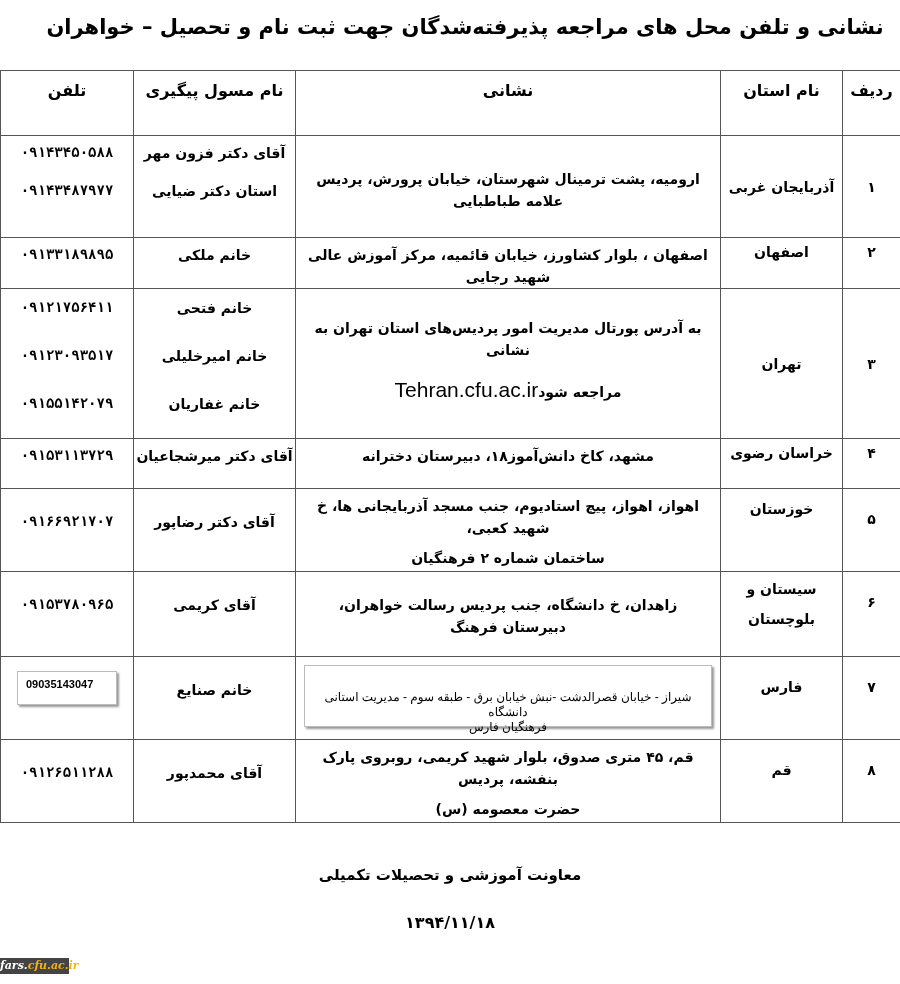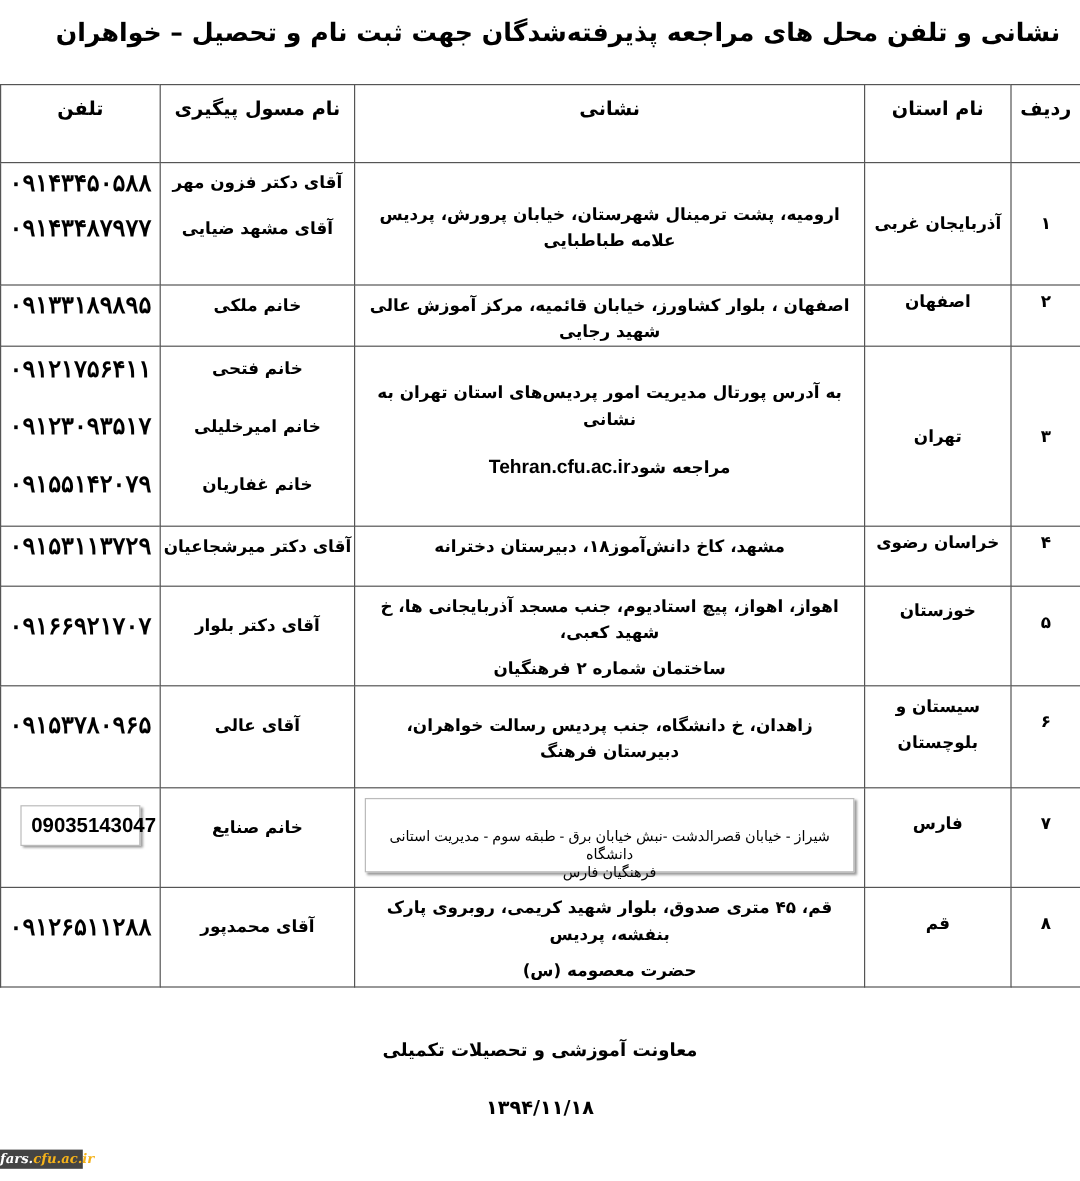--- a/index.html
+++ b/index.html
@@ -20,23 +20,23 @@
       font-weight: bold; font-size: 14px; padding: 0; margin-left: 33px;
     }
     table.main th { height: 54px; font-size: 16px; padding-top: 10px; vertical-align: top; }
     .c-row { width: 58px; }
     .c-prov { width: 122px; }
     .c-addr { width: 425px; }
     .c-person { width: 162px; }
     .c-phone { width: 133px; }
     .cell-center { vertical-align: middle !important; }
     .line { display: block; line-height: 22px; }
-    .phone { direction: ltr; font-family: Liberation Sans, sans-serif; letter-spacing: 0.5px; font-size: 20px; }
+    .phone { direction: ltr; font-family: Liberation Mono, monospace; letter-spacing: 0.5px; font-size: 14px; }
     .addr-pad { padding: 0 12px !important; }
-    .url { font-family: "Liberation Sans", sans-serif; font-weight: bold; font-size: 16px; text-align: right; }
+    .url { font-family: "Liberation Sans", sans-serif; font-weight: normal; font-size: 21px; text-align: right; }
     .boxed {
       display: inline-block; border: 1px solid #bbb; box-shadow: 2px 2px 2px #999;
       font-weight: normal; font-family: "Liberation Sans", sans-serif; font-size: 12px;
       background: #fff;
     }
     .footer-sig {
       position: absolute; top: 866px; left: 0; width: 900px; text-align: center;
       direction: rtl; font-weight: bold; font-size: 15px;
     }
     .footer-date {
@@ -76,21 +76,21 @@
   <tbody>
 
     <tr style="height:102px">
       <td class="cell-center">۱</td>
       <td class="cell-center">آذربایجان غربی</td>
       <td class="addr-pad" style="vertical-align:top;padding-top:32px !important">
         <span class="line">ارومیه، پشت ترمینال شهرستان، خیابان پرورش، پردیس علامه طباطبایی</span>
       </td>
       <td style="padding-top:6px">
         <span class="line" style="margin-bottom:16px">آقای دکتر فزون مهر</span>
-        <span class="line">آقای مشهد ضیایی</span>
+        <span class="line">استان دکتر ضیایی</span>
       </td>
       <td style="padding-top:6px">
         <span class="line phone" style="margin-bottom:16px">۰۹۱۴۳۴۵۰۵۸۸</span>
         <span class="line phone">۰۹۱۴۳۴۸۷۹۷۷</span>
       </td>
     </tr>
 
     <tr style="height:50px">
       <td style="padding-top:6px">۲</td>
       <td style="padding-top:6px">اصفهان</td>
@@ -141,58 +141,58 @@
     </tr>
 
     <tr style="height:83px">
       <td style="padding-top:22px">۵</td>
       <td style="padding-top:12px">خوزستان</td>
       <td class="addr-pad" style="padding-top:6px !important">
         <span class="line" style="margin-bottom:8px">اهواز، اهواز، پیچ استادیوم، جنب مسجد آذربایجانی ها، خ شهید کعبی،</span>
         <span class="line">ساختمان شماره ۲ فرهنگیان</span>
       </td>
       <td style="padding-top:22px">
-        <span class="line">آقای دکتر بلوار</span>
+        <span class="line">آقای دکتر رضاپور</span>
       </td>
       <td style="padding-top:22px">
         <span class="line phone">۰۹۱۶۶۹۲۱۷۰۷</span>
       </td>
     </tr>
 
     <tr style="height:85px">
       <td style="padding-top:22px">۶</td>
       <td style="padding-top:6px">
         <span class="line" style="margin-bottom:8px">سیستان و</span>
         <span class="line">بلوچستان</span>
       </td>
       <td class="addr-pad" style="padding-top:22px !important">
         <span class="line">زاهدان، خ دانشگاه، جنب پردیس رسالت خواهران، دبیرستان فرهنگ</span>
       </td>
       <td style="padding-top:22px">
-        <span class="line">آقای عالی</span>
+        <span class="line">آقای کریمی</span>
       </td>
       <td style="padding-top:22px">
         <span class="line phone">۰۹۱۵۳۷۸۰۹۶۵</span>
       </td>
     </tr>
 
     <tr style="height:83px">
       <td style="padding-top:22px">۷</td>
       <td style="padding-top:22px">فارس</td>
       <td style="padding-top:8px">
         <div class="boxed" style="width:408px;height:62px;padding-top:24px;box-sizing:border-box;line-height:15px">
           <span class="line" style="line-height:15px">شیراز - خیابان قصرالدشت -نبش خیابان برق - طبقه سوم - مدیریت استانی دانشگاه</span>
           <span class="line" style="line-height:15px">فرهنگیان فارس</span>
         </div>
       </td>
       <td style="padding-top:22px">
         <span class="line">خانم صنایع</span>
       </td>
       <td style="padding-top:14px">
-        <div class="boxed" style="width:100px;height:34px;padding-top:6px;box-sizing:border-box;font-weight:bold;font-size:17px;direction:ltr;text-align:left;padding-left:8px">09035143047</div>
+        <div class="boxed" style="width:100px;height:34px;padding-top:6px;box-sizing:border-box;font-weight:bold;font-size:11px;direction:ltr;text-align:left;padding-left:8px">09035143047</div>
       </td>
     </tr>
 
     <tr style="height:83px">
       <td style="padding-top:22px">۸</td>
       <td style="padding-top:22px">قم</td>
       <td class="addr-pad" style="padding-top:6px !important">
         <span class="line" style="margin-bottom:8px">قم، ۴۵ متری صدوق، بلوار شهید کریمی، روبروی پارک بنفشه، پردیس</span>
         <span class="line">حضرت معصومه (س)</span>
       </td>

